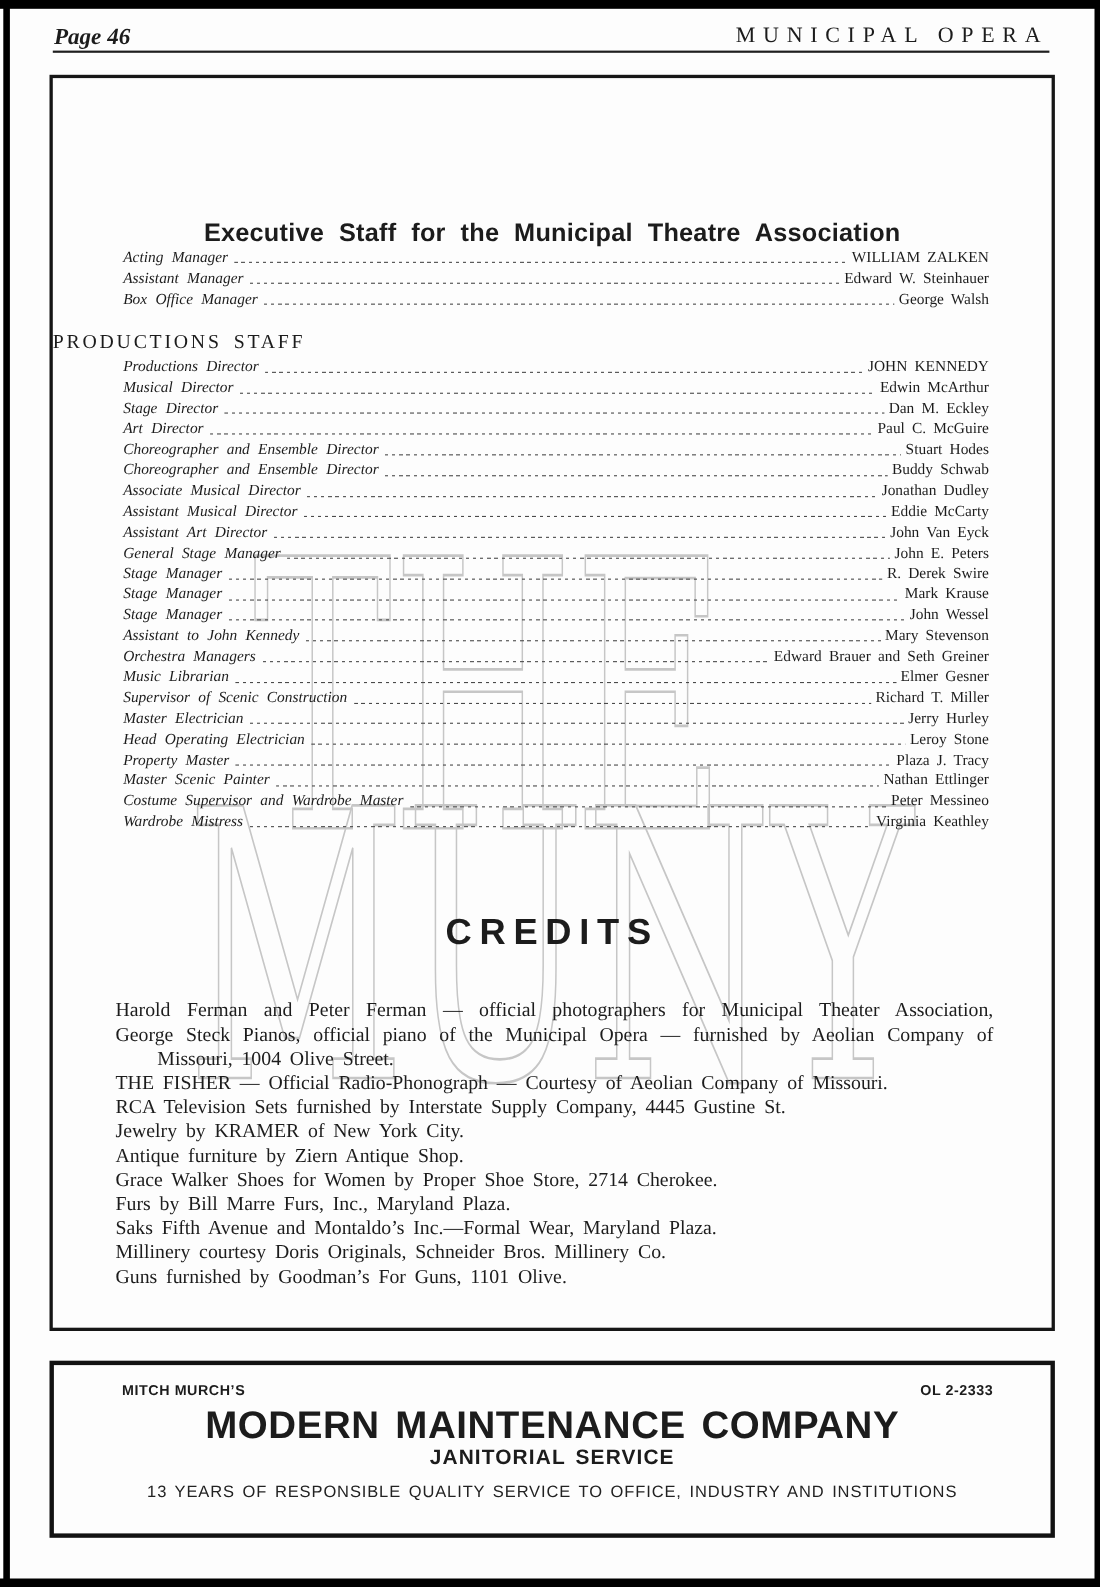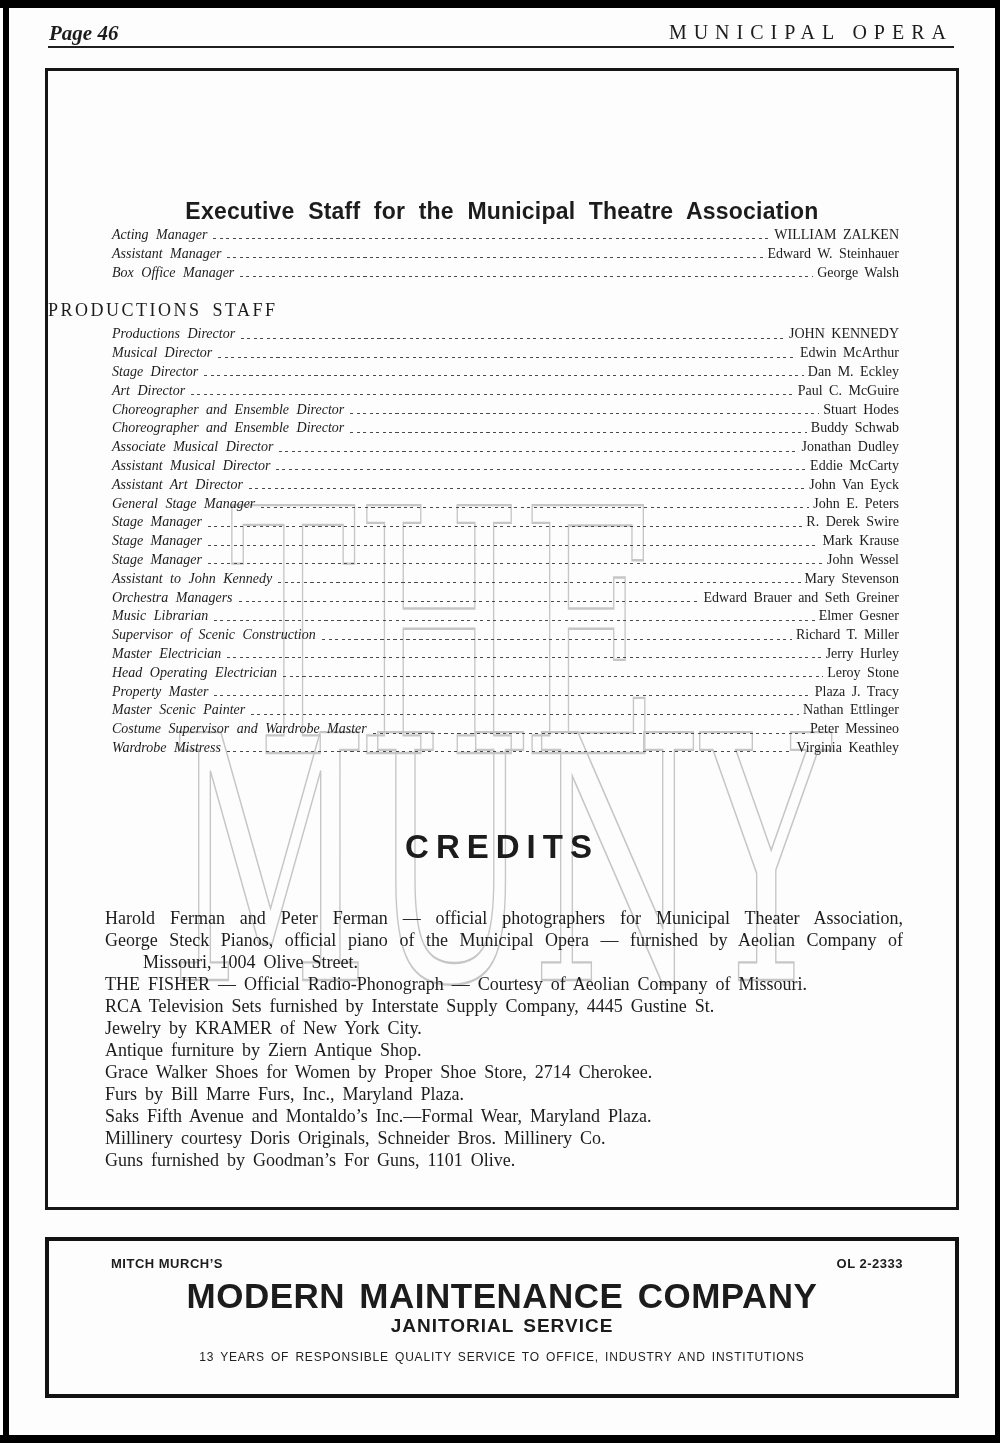--- a/index.html
+++ b/index.html
@@ -81,21 +81,21 @@
     display:flex;justify-content:space-between;align-items:baseline;
     padding:12px 52px 0 62px;font-size:13px;letter-spacing:.5px;line-height:22px;
   }
   .ad-company{
     margin-top:3px;text-align:center;font-size:35px;line-height:36px;
     letter-spacing:.5px;word-spacing:4px;
   }
   .ad-service{margin-top:1px;text-align:center;font-size:19px;line-height:22px;letter-spacing:1px;word-spacing:3px;}
   .ad-tagline{
     margin-top:11px;text-align:center;font-weight:normal;
-    font-size:12px;line-height:18px;letter-spacing:.8px;word-spacing:2px;color:#222;
+    font-size:15px;line-height:18px;letter-spacing:.8px;word-spacing:2px;color:#222;
   }
 </style>
 </head>
 <body>
 
 <div class="scan-strip strip-top"></div>
 <div class="scan-strip strip-bottom"></div>
 <div class="scan-strip strip-left"></div>
 <div class="scan-strip strip-right"></div>
 

